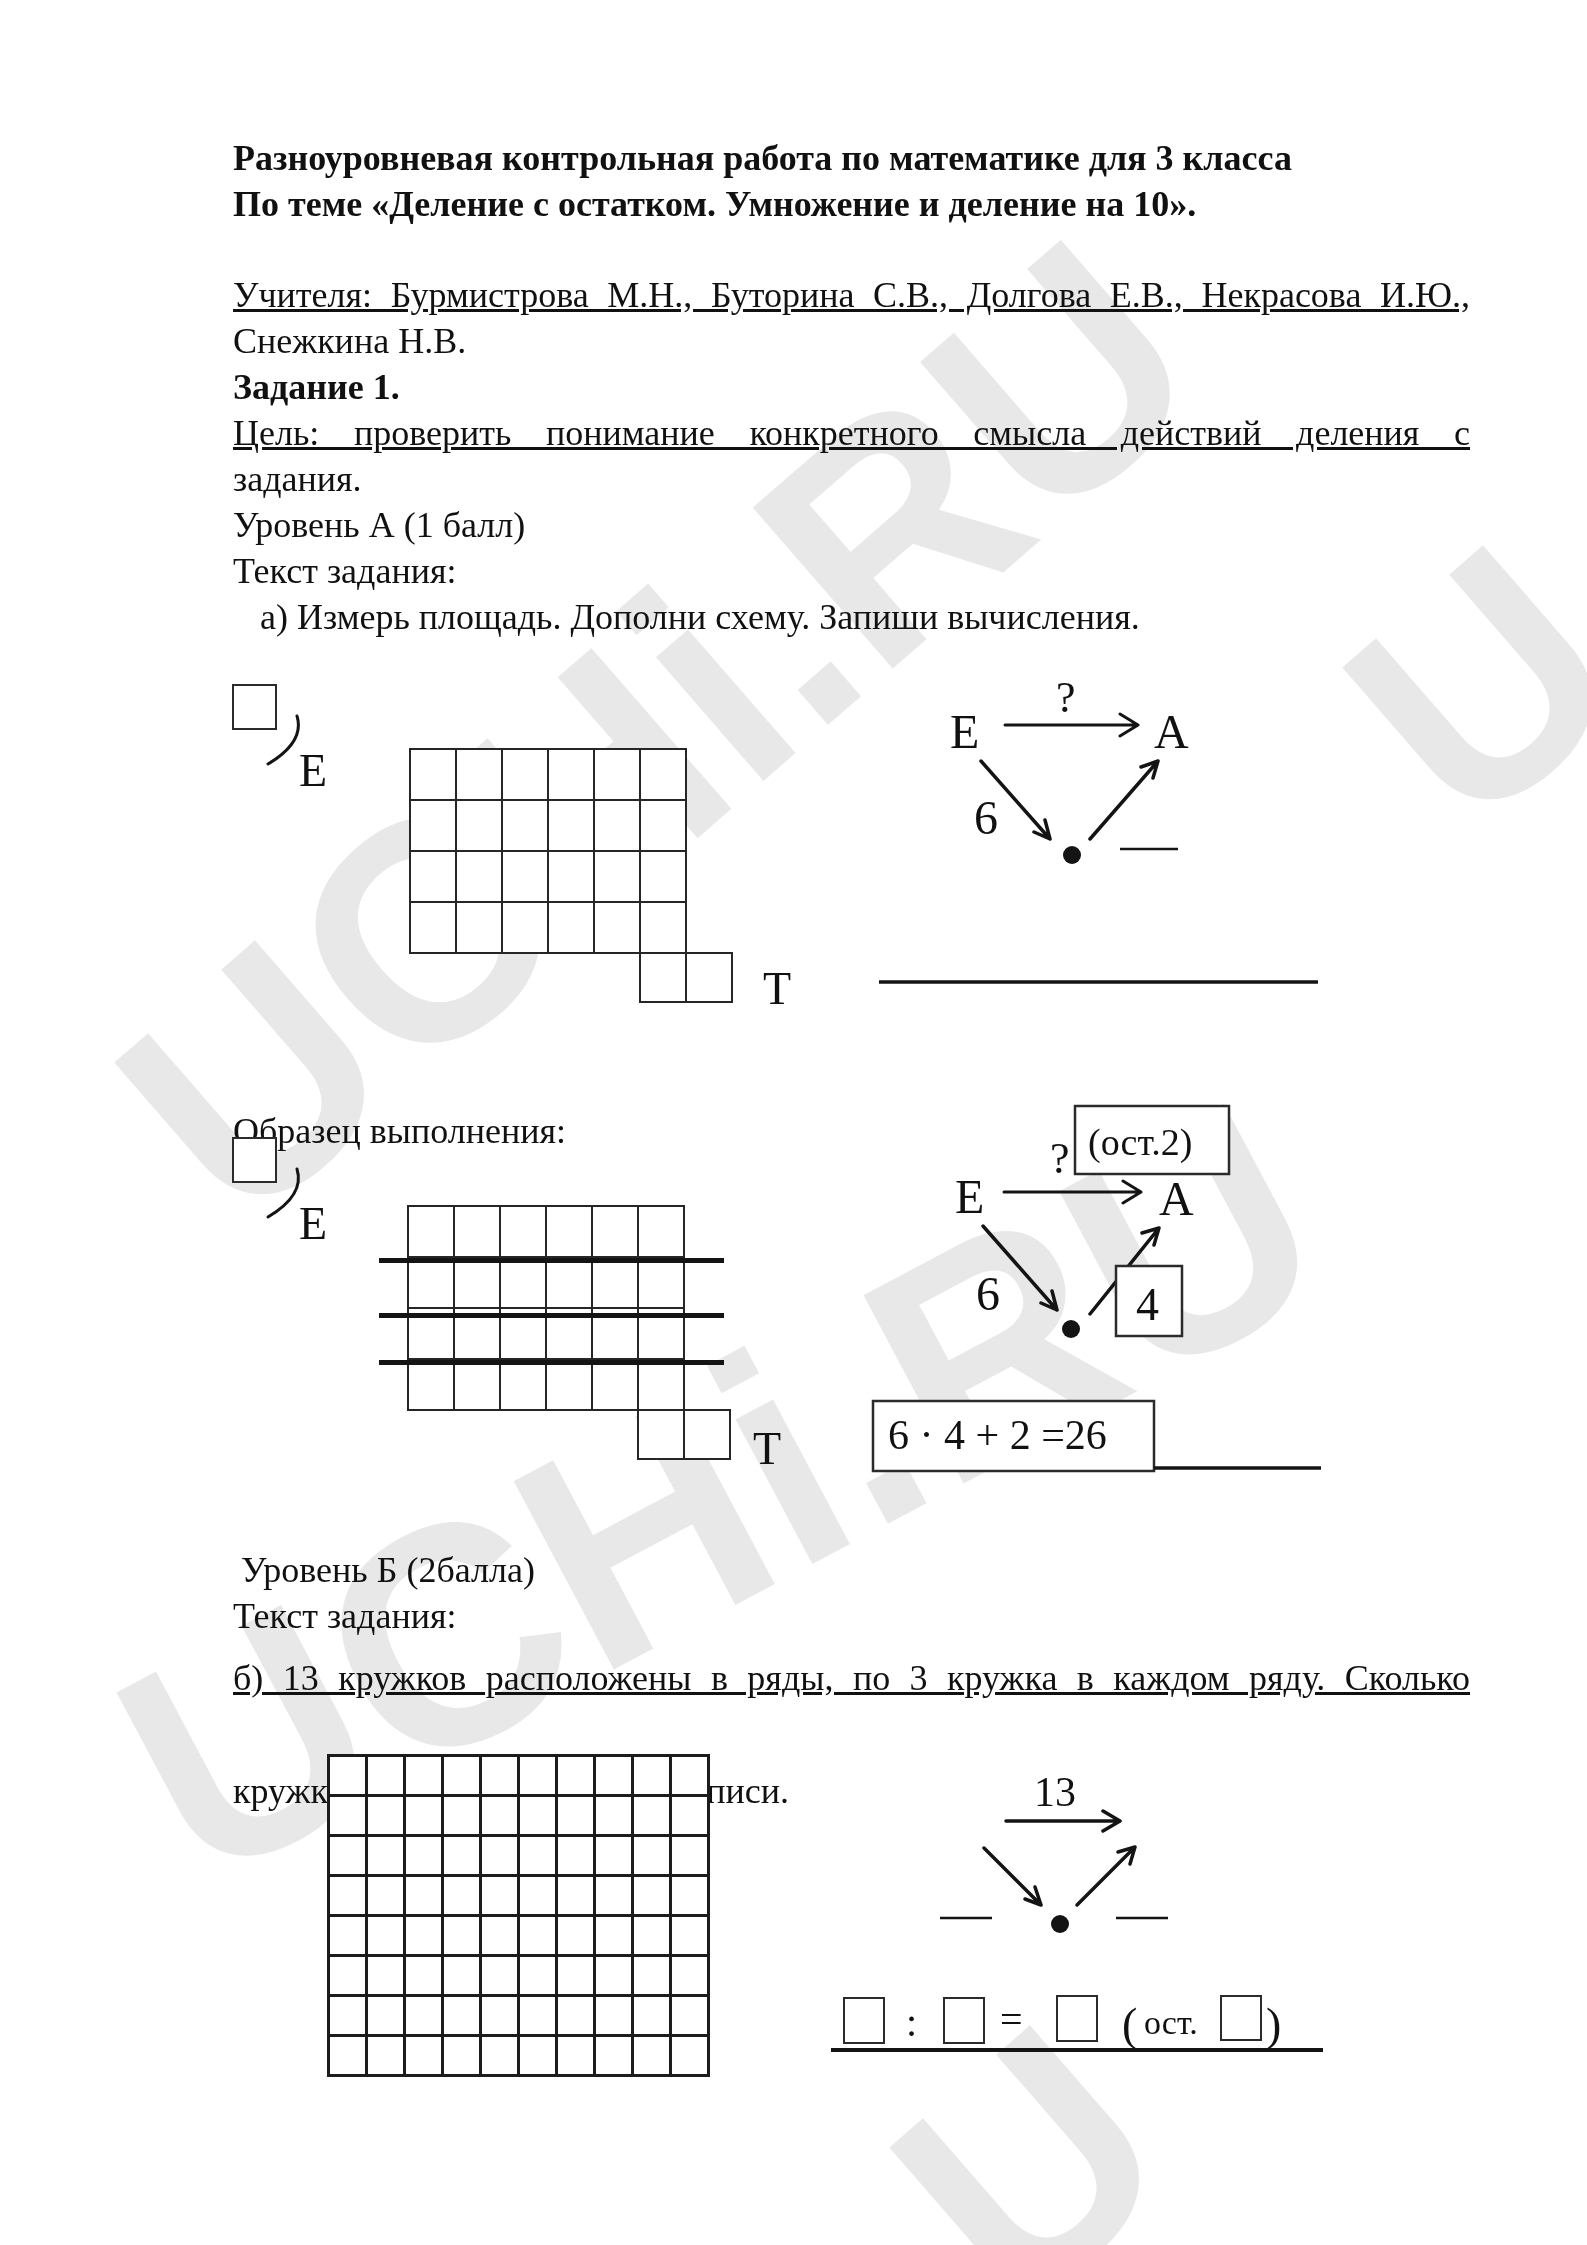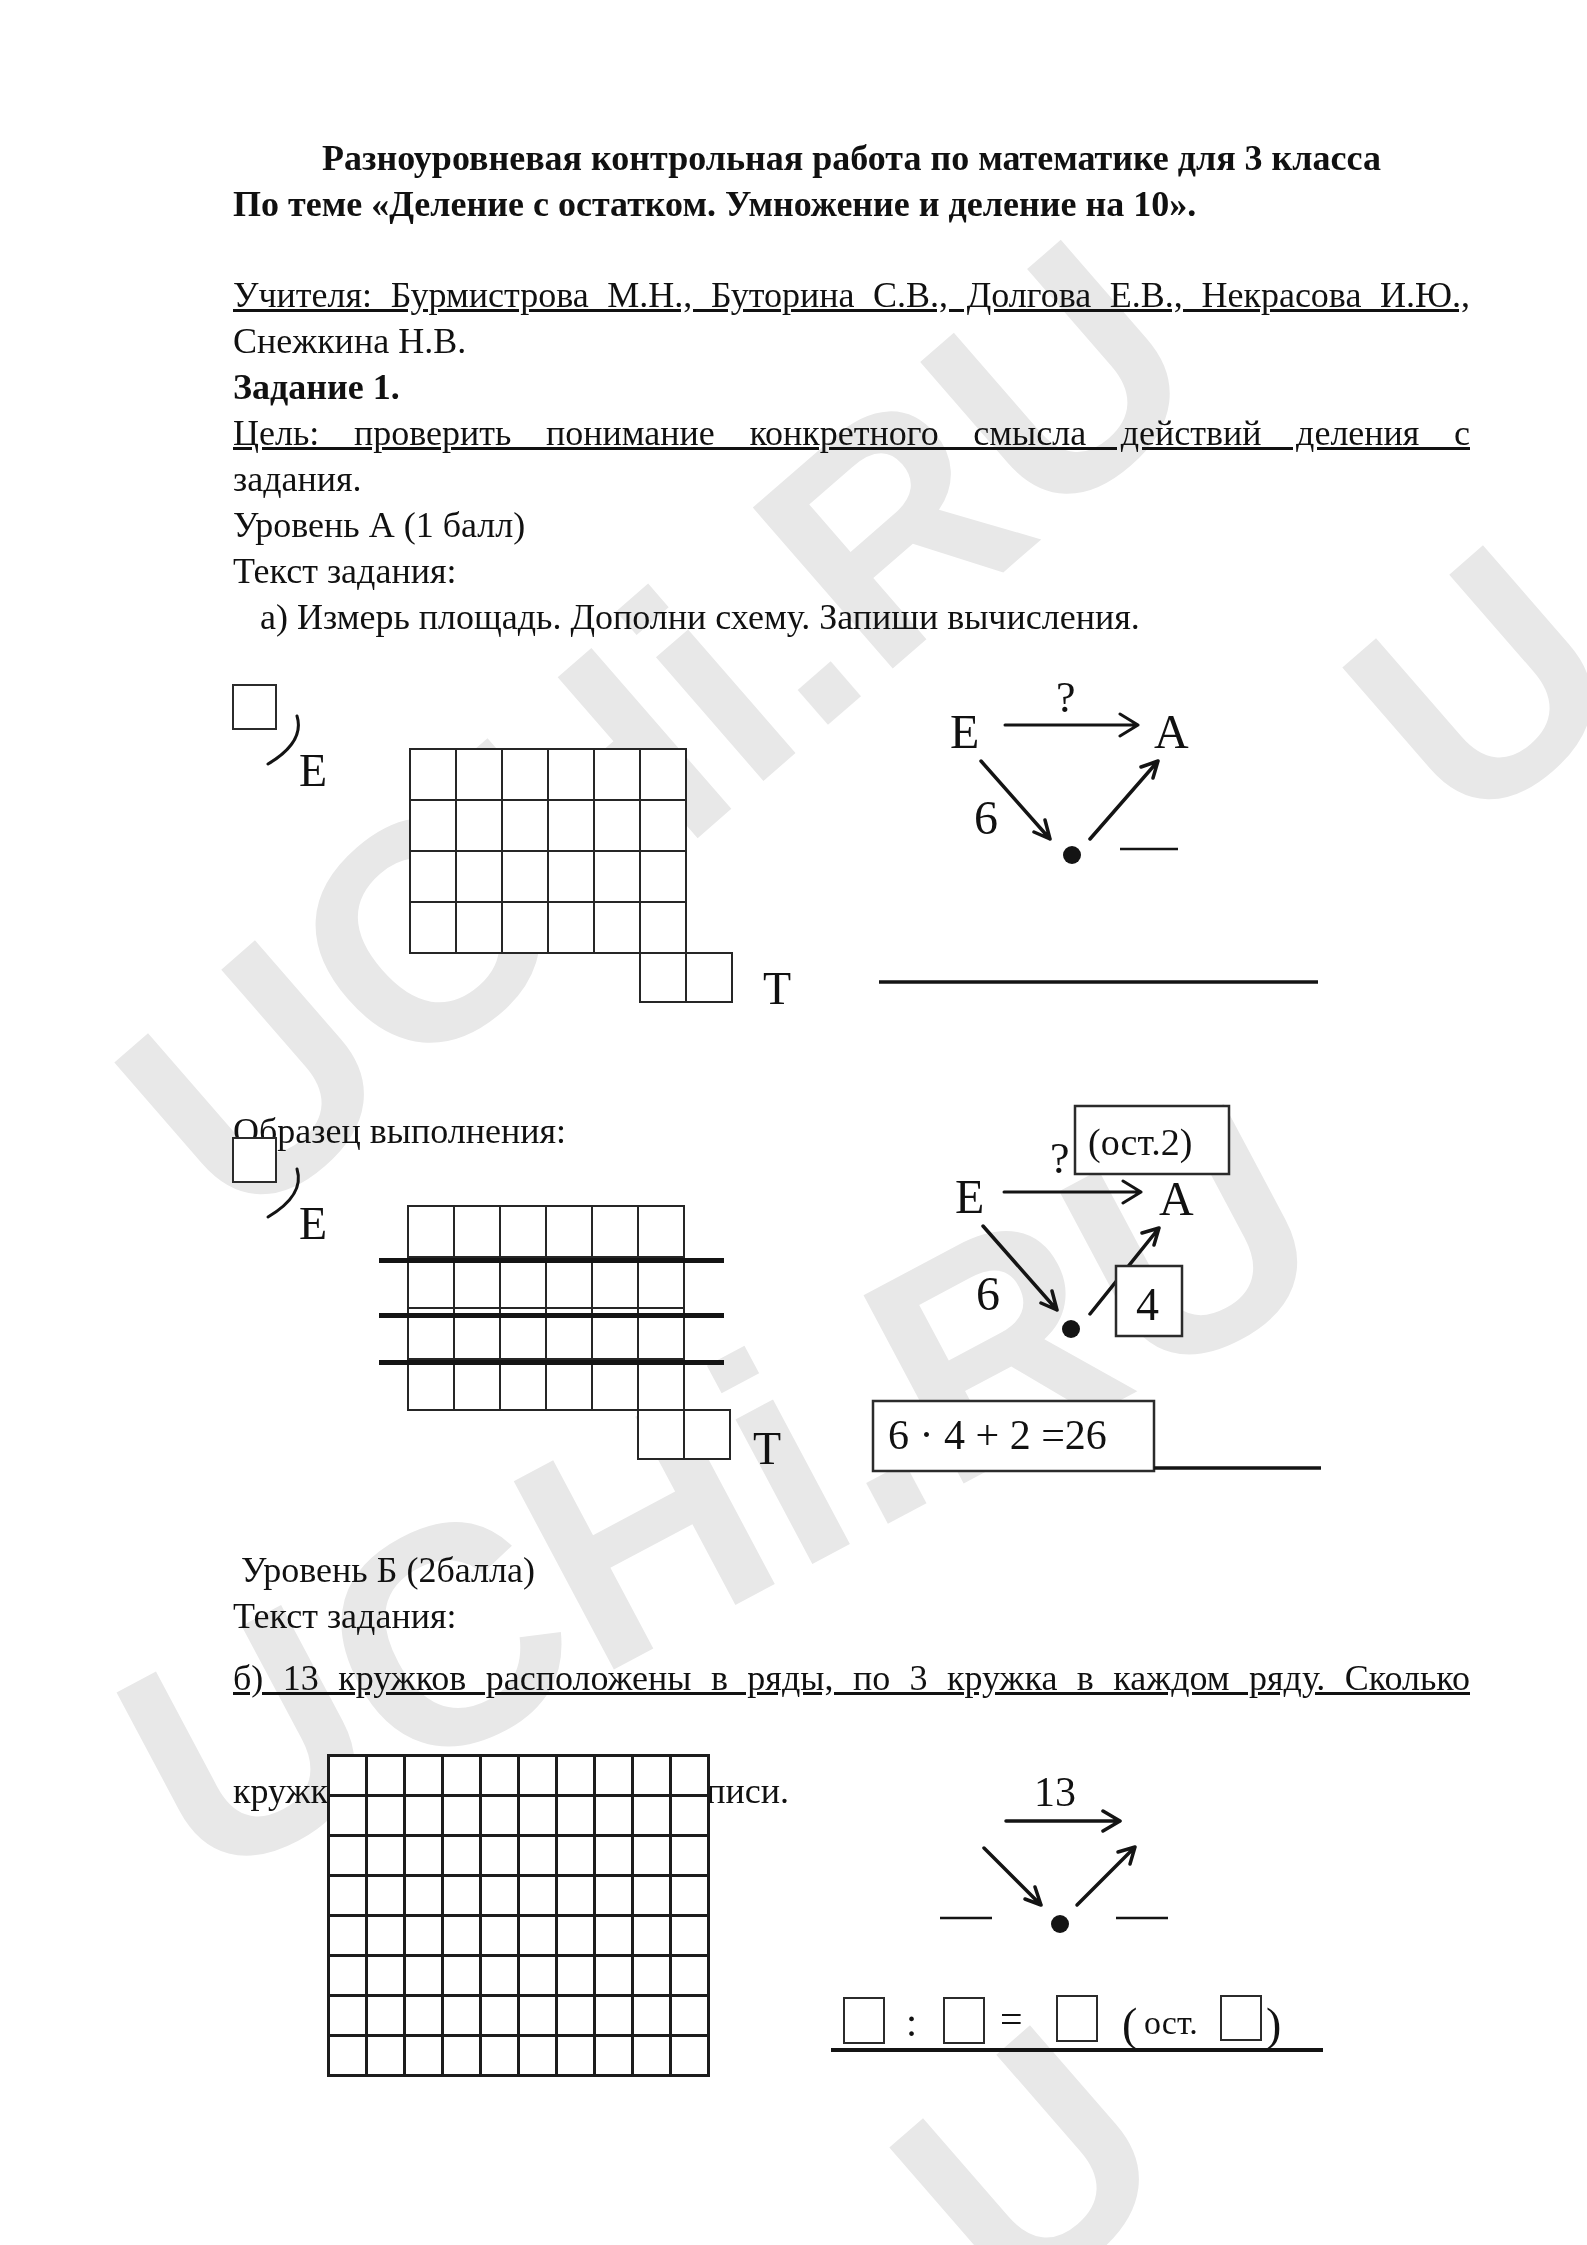--- a/index.html
+++ b/index.html
@@ -35,21 +35,21 @@
   svg text{font-family:"Liberation Serif", serif;fill:#111;}
 </style>
 </head>
 <body>
 
 <div class="wm" style="left: 170px; top: 1000px; transform: rotate(-41deg); color: rgb(232, 232, 232);">UCHi.RU</div>
 <div class="wm" style="left: 150px; top: 1640px; transform: rotate(-28deg); color: rgb(232, 232, 232);">UCHi.RU</div>
 <div class="wm" style="left: 1398px; top: 605px; transform: rotate(-41deg); color: rgb(232, 232, 232);">U</div>
 <div class="wm" style="left: 945px; top: 2085px; transform: rotate(-41deg); color: rgb(232, 232, 232);">U</div>
 
-<div class="tline bold" style="top:135px;text-align:center;">Разноуровневая контрольная работа по математике для 3 класса</div>
+<div class="tline bold" style="top:135px;">Разноуровневая контрольная работа по математике для 3 класса</div>
 <div class="tline bold" style="top:181px;">По теме «Деление с остатком. Умножение и деление на 10».</div>
 <div class="tline jlast" style="top:272px;">Учителя: Бурмистрова М.Н., Буторина С.В., Долгова Е.В., Некрасова И.Ю.,</div>
 <div class="tline" style="top:318px;">Снежкина Н.В.</div>
 <div class="tline bold" style="top:364px;">Задание 1.</div>
 <div class="tline jlast" style="top:410px;">Цель: проверить понимание конкретного смысла действий деления с</div>
 <div class="tline" style="top:456px;">задания.</div>
 <div class="tline" style="top:502px;"><span class="ul">Уровень А (1 балл)</span></div>
 <div class="tline" style="top:548px;">Текст задания:</div>
 <div class="tline" style="top:594px;margin-left:27px;">а) Измерь площадь. Дополни схему. Запиши вычисления.</div>
 <div class="tline" style="top:1108px;">Образец выполнения:</div>

